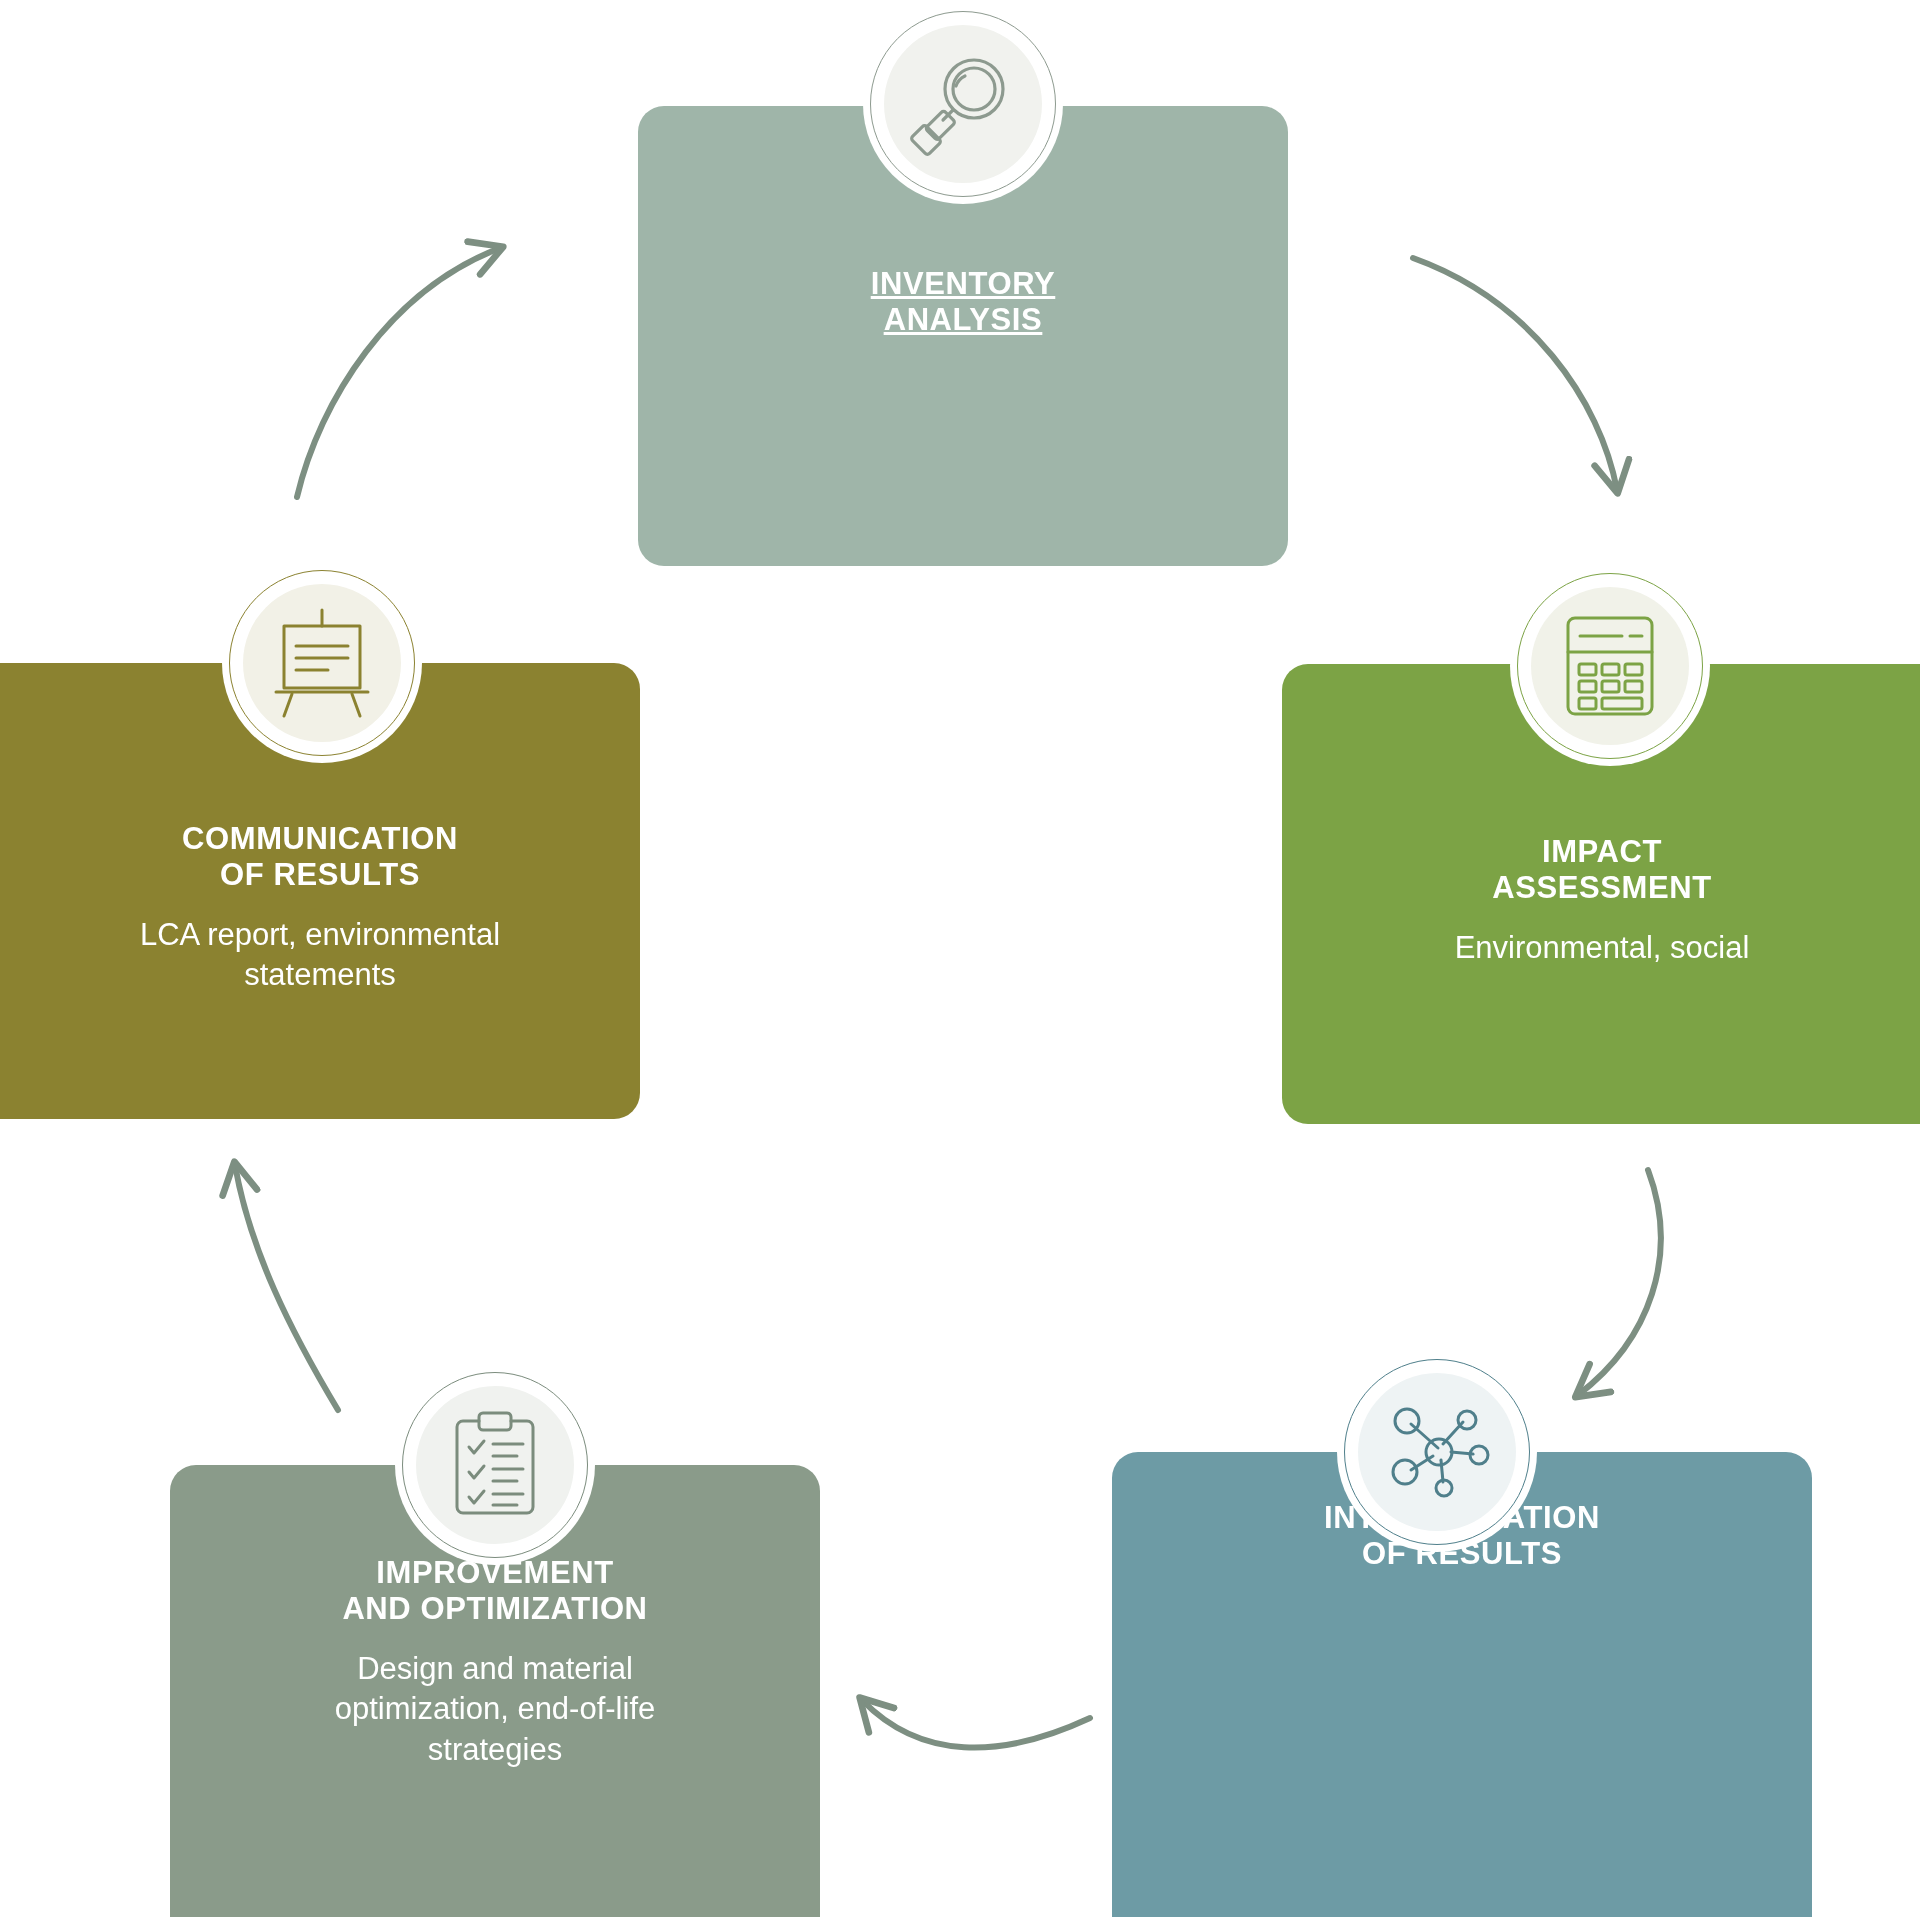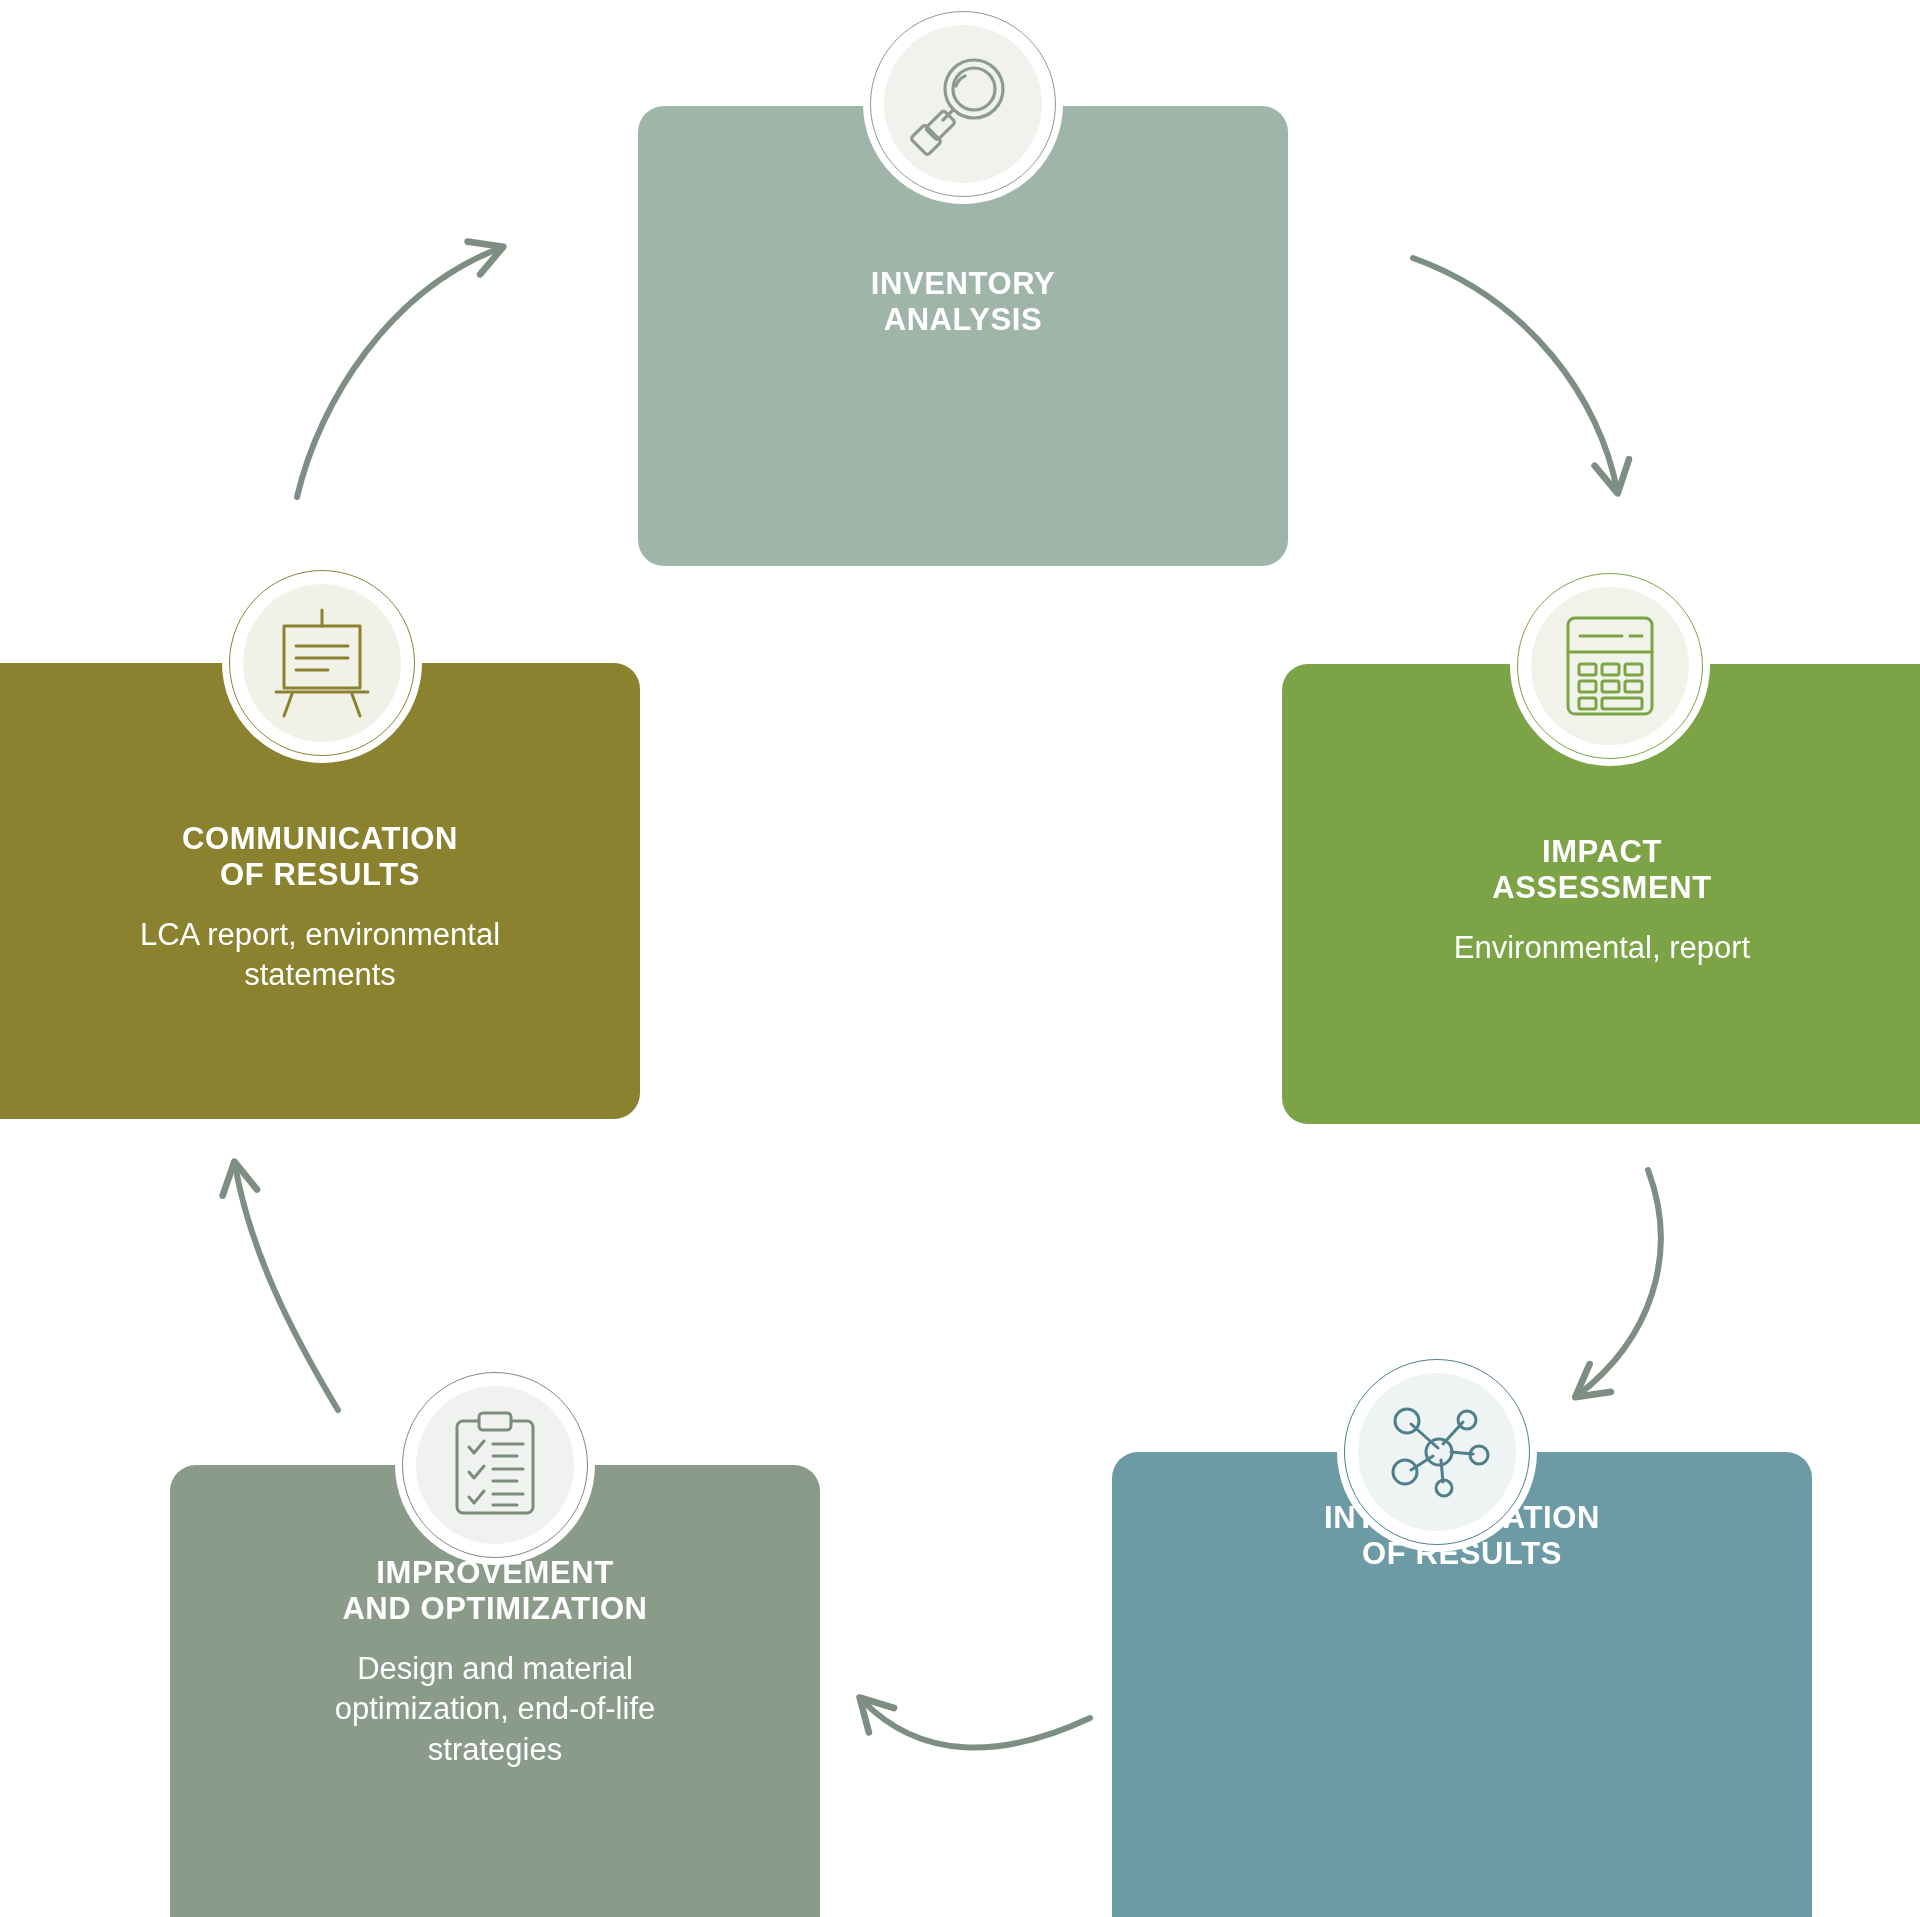--- a/index.html
+++ b/index.html
@@ -36,21 +36,21 @@
     line-height:1.30;
     text-align:center;
     white-space:pre-line;
     margin-top:22px;
   }
 
   
   #card-inventory{
     left:638px;  top:106px;  width:650px; height:460px;
   }
-  #card-inventory .body{margin-top:160px;}
+  #card-inventory .body{margin-top:160px;text-decoration:underline;}
 
   #card-impact{
     left:1282px; top:664px;  width:700px; height:460px;
     border-top-right-radius:0;border-bottom-right-radius:0;
   }
   #card-impact .body{margin-top:170px;margin-right:60px;}
 
   #card-interpretation{
     left:1112px; top:1452px; width:700px; height:480px;
     border-bottom-left-radius:0;border-bottom-right-radius:0;
@@ -145,21 +145,21 @@
     <div class="body">
       <div class="title">INVENTORY
 ANALYSIS</div>
     </div>
   </div>
 
   <div class="card" id="card-impact" style="background: rgb(124, 163, 69);">
     <div class="body">
       <div class="title">IMPACT
 ASSESSMENT</div>
-      <div class="desc">Environmental, report</div>
+      <div class="desc">Environmental, social</div>
     </div>
   </div>
 
   <div class="card" id="card-interpretation" style="background: rgb(109, 155, 165);">
     <div class="body">
       <div class="title">INTERPRETATION
 OF RESULTS</div>
     </div>
   </div>
 

